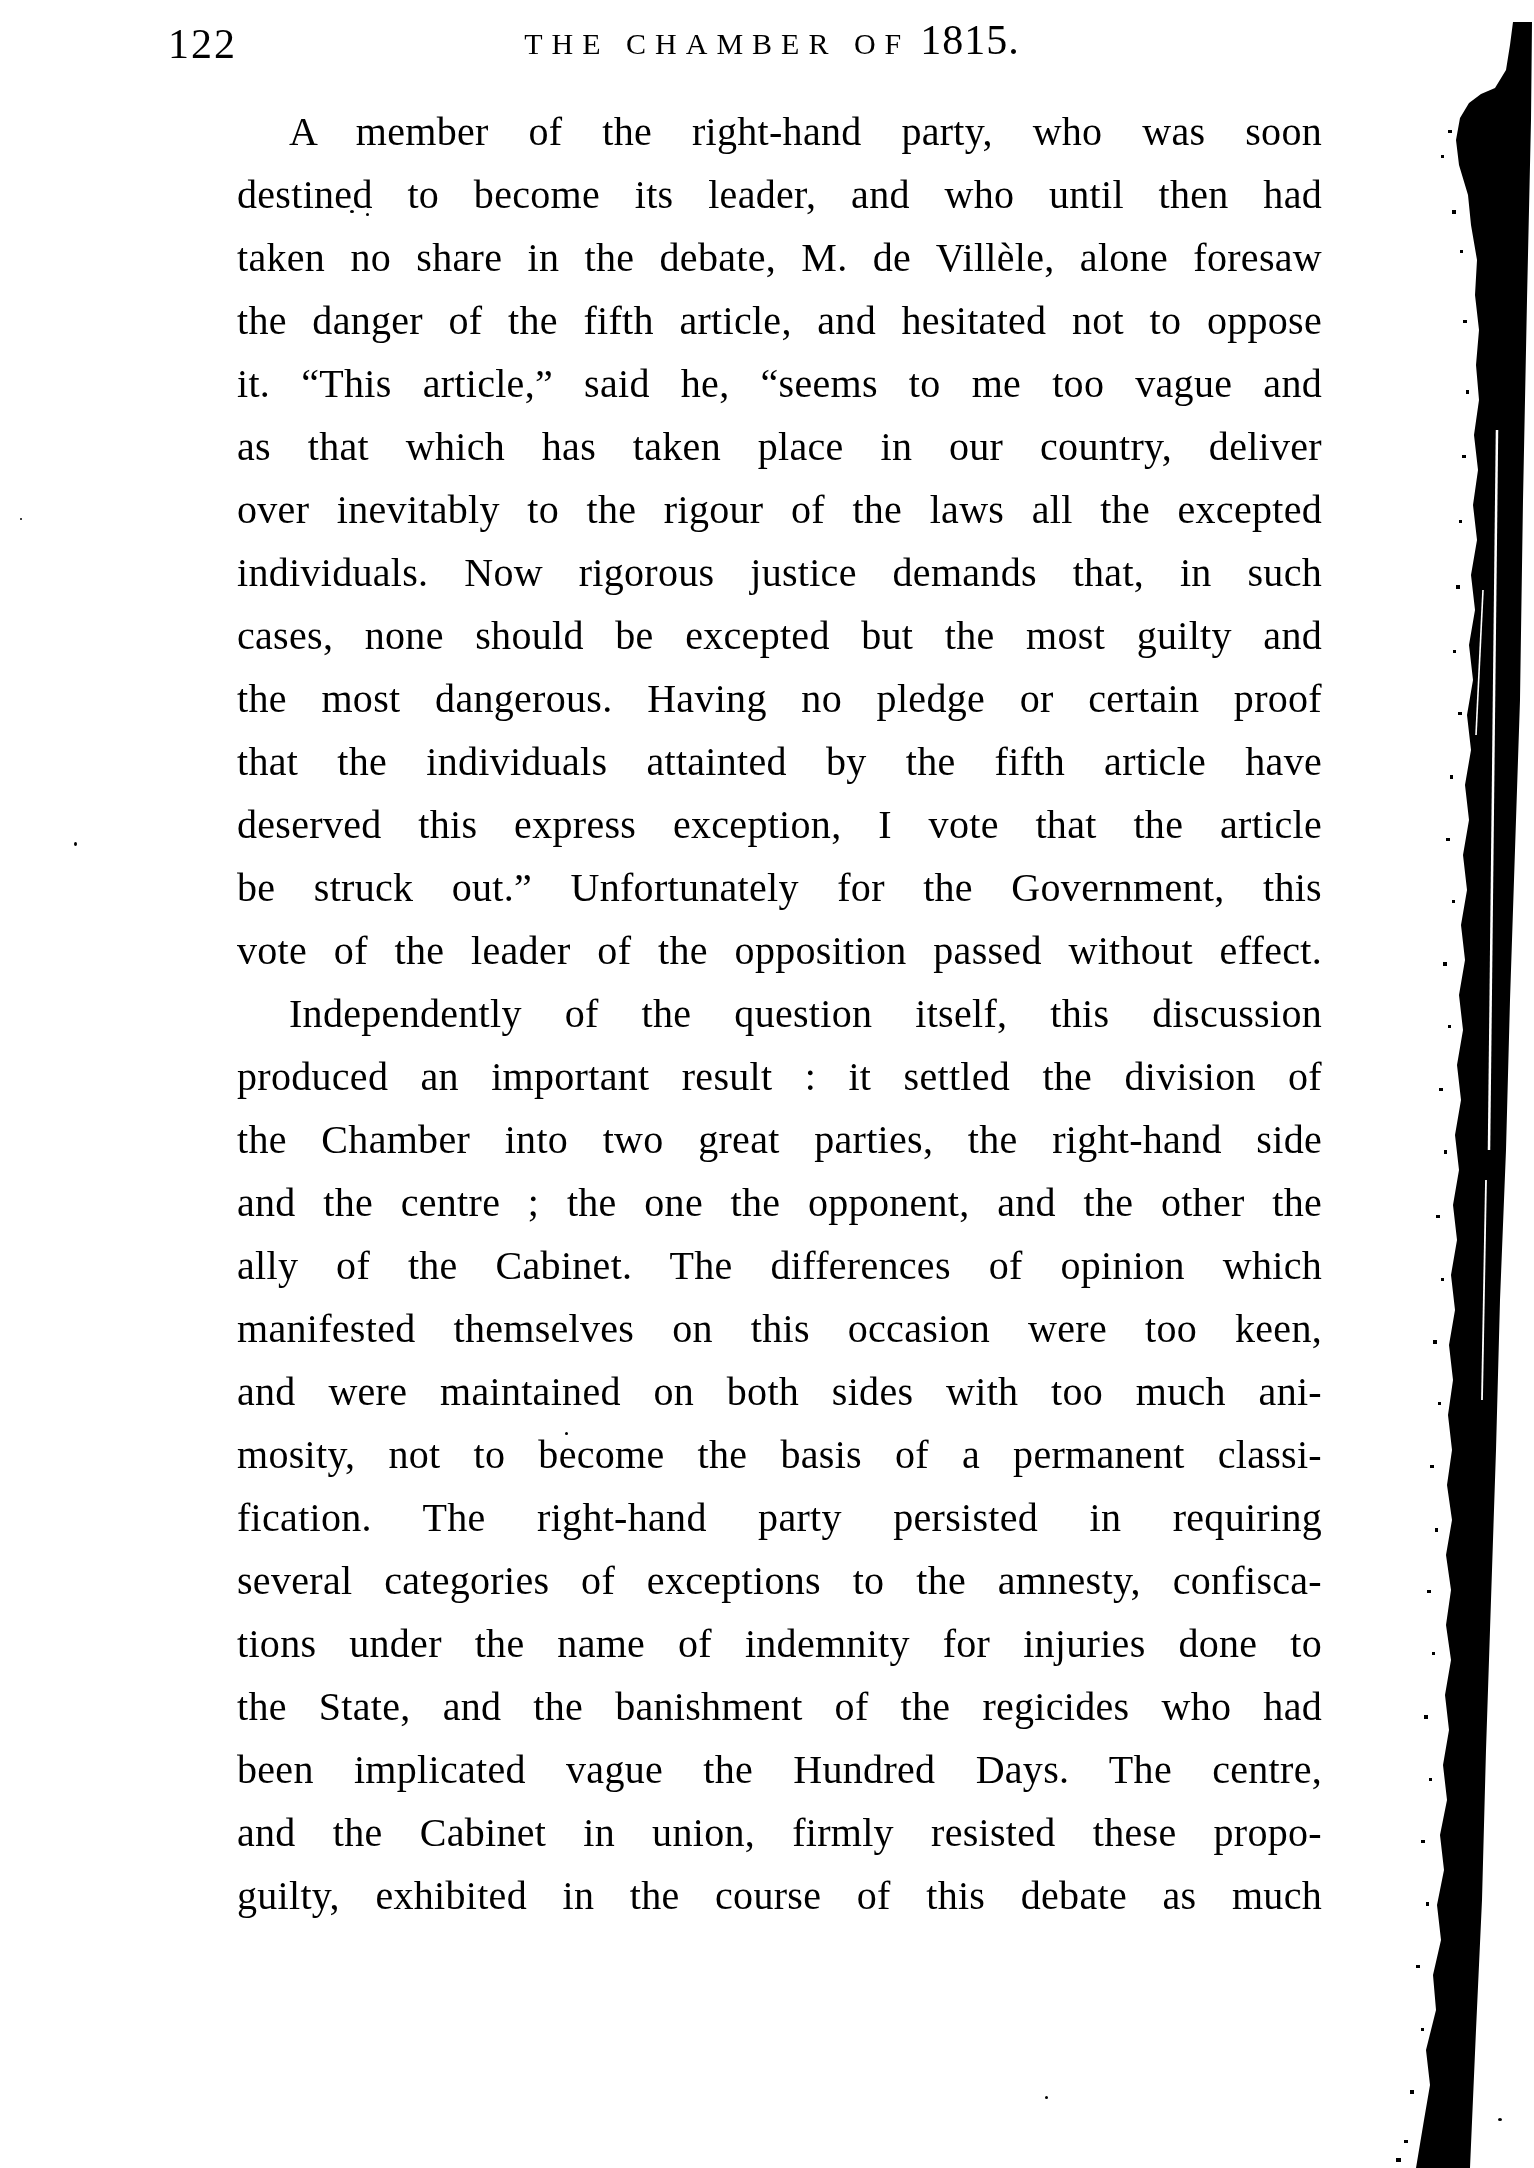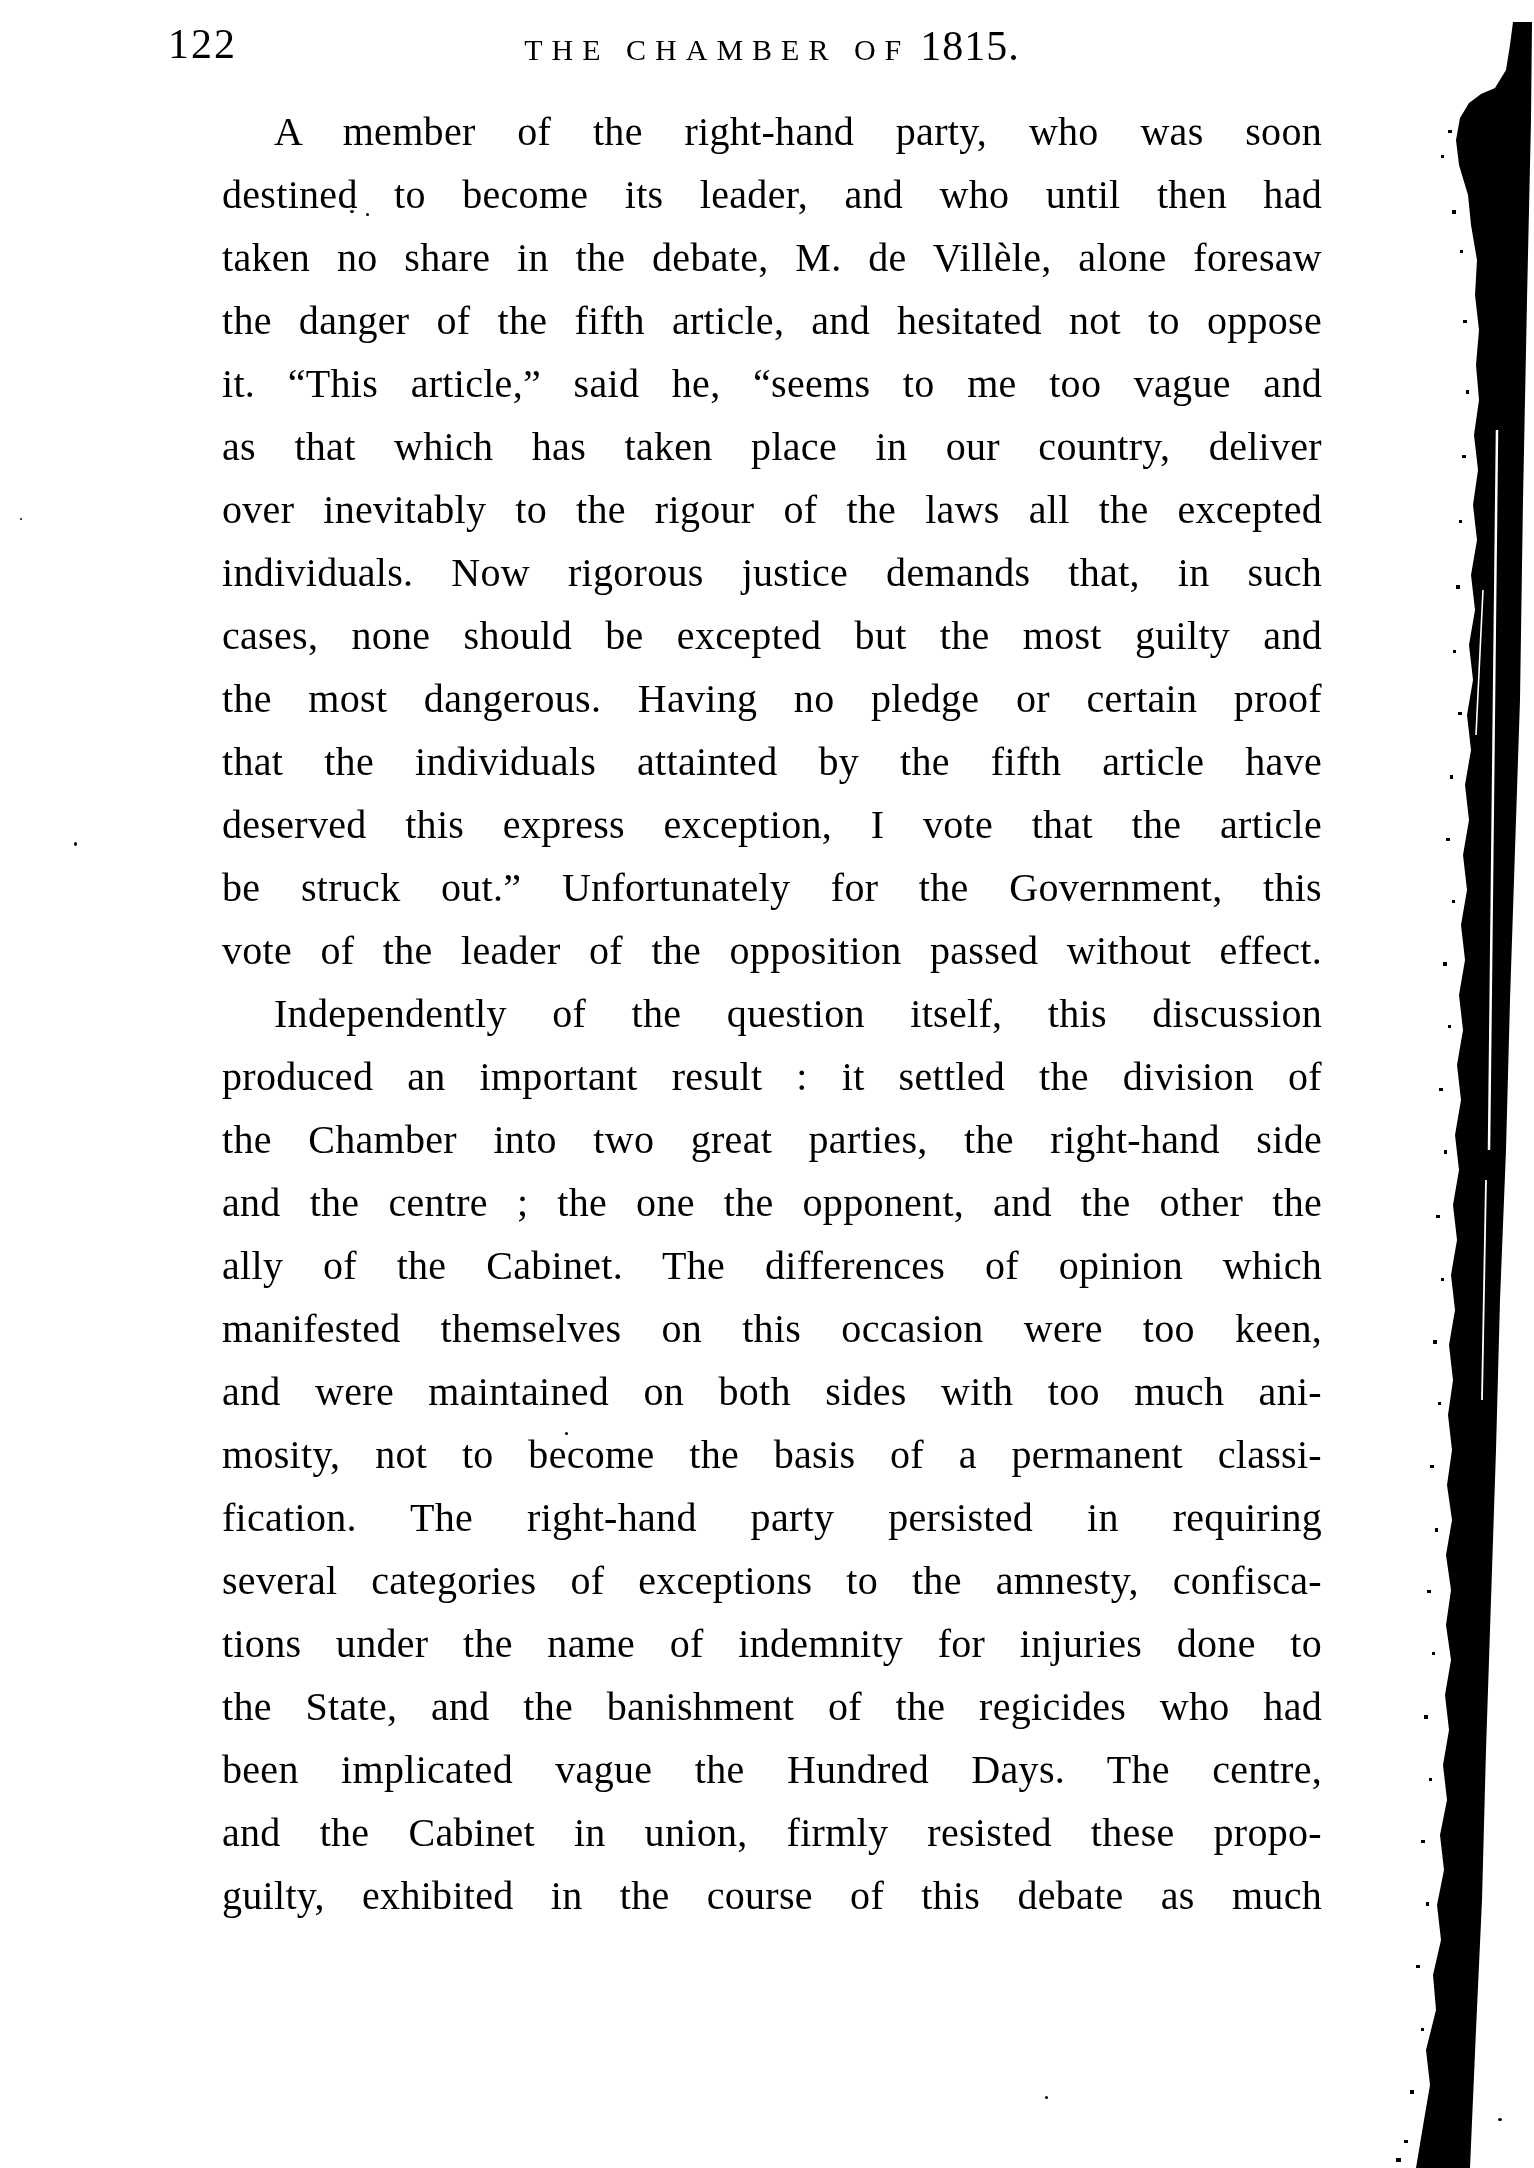--- a/index.html
+++ b/index.html
@@ -17,21 +17,20 @@
     position: absolute;
     left: 168px; top: 20px;
     font-size: 42px;
     letter-spacing: 2px;
   }
   .running-head {
     position: absolute;
     left: 222px; width: 1100px; top: 16px;
     text-align: center;
     white-space: nowrap;
-    margin-top: 6px;
   }
   .head-caps {
     font-size: 30px;
     letter-spacing: 9px;
     vertical-align: baseline;
   }
   .head-year {
     font-size: 42px;
     letter-spacing: 1px;
     vertical-align: baseline;
@@ -46,20 +45,21 @@
   .line {
     font-size: 40px;
     line-height: 63px;
     height: 63px;
     letter-spacing: 0.3px;
     word-spacing: 3px;
     text-align: justify;
     text-align-last: justify;
     white-space: normal;
     overflow: visible;
+    margin-left: 15px;
   }
   .line.indent { text-indent: 52px; }
 
   .speck {
     position: absolute;
     background: #000;
     border-radius: 50%;
   }
   .band-svg { position: absolute; left: 0; top: 0; }
 </style>

